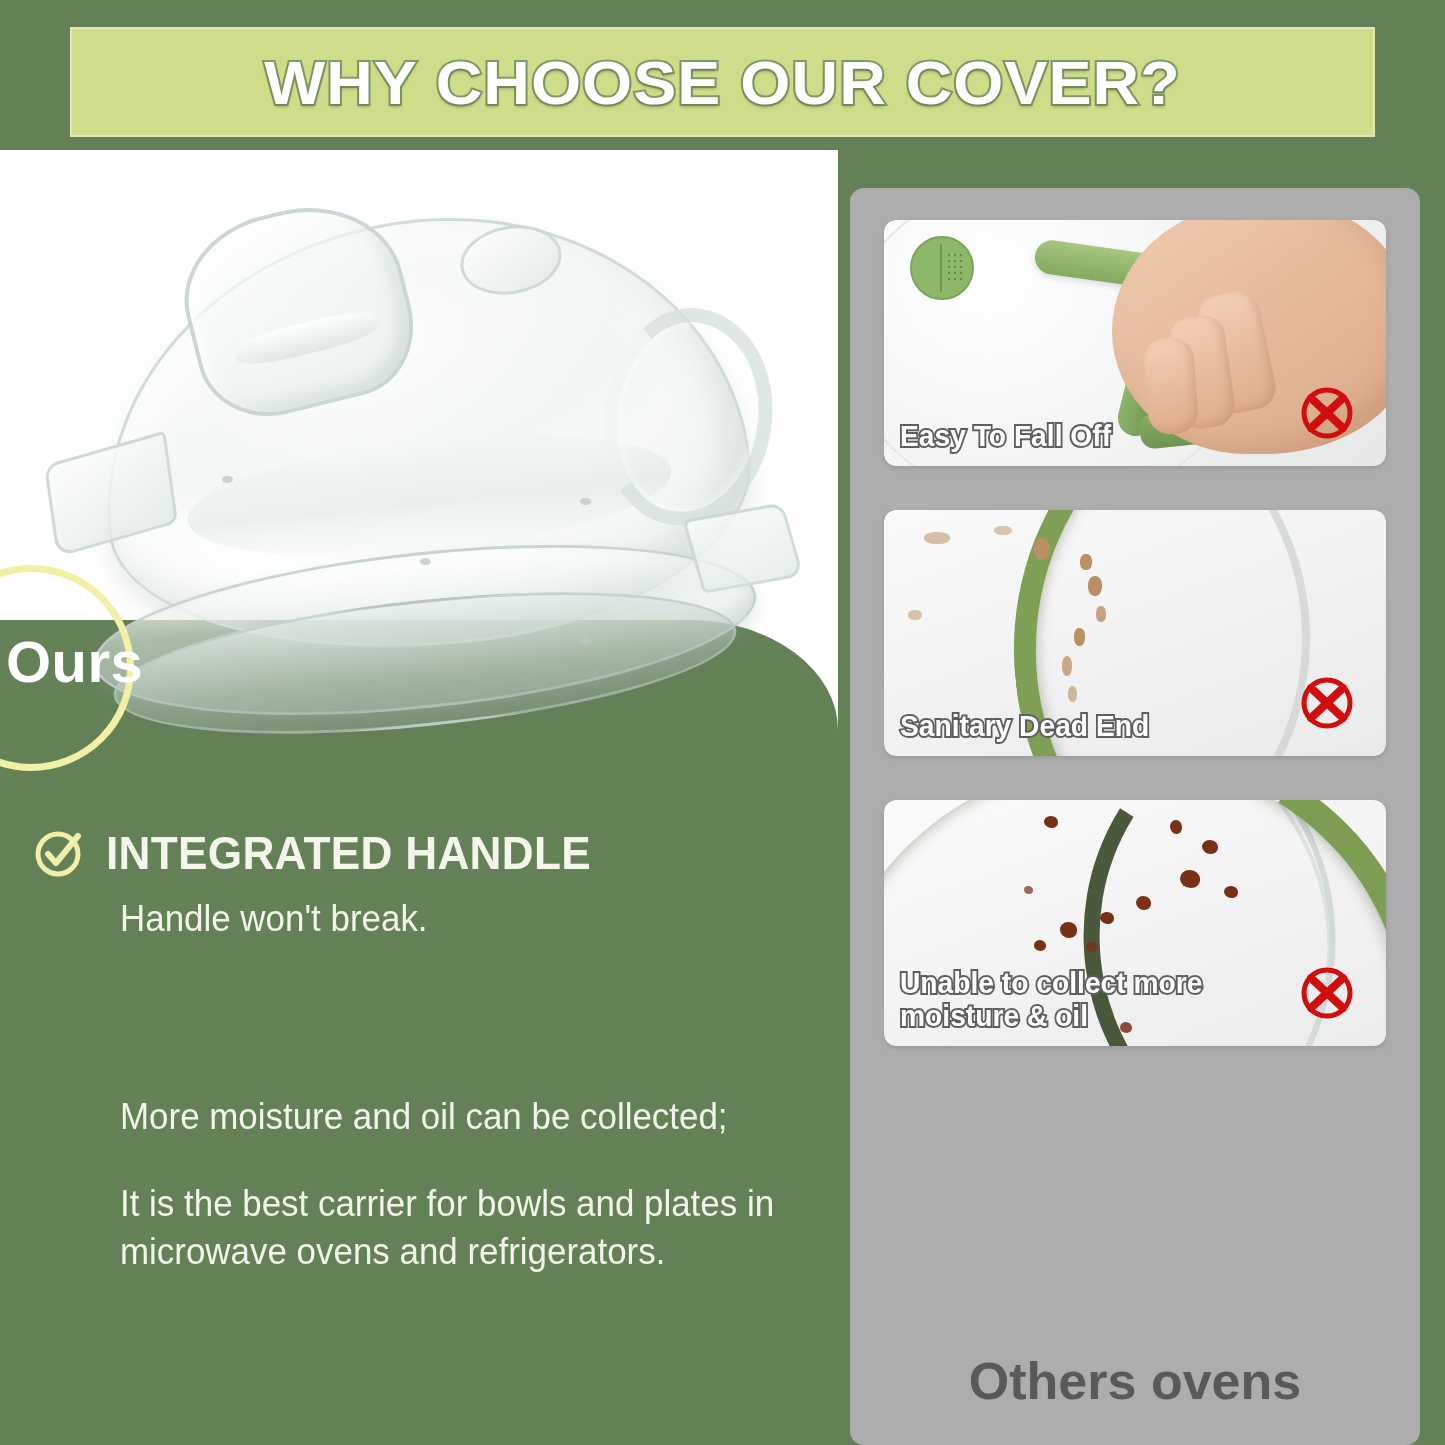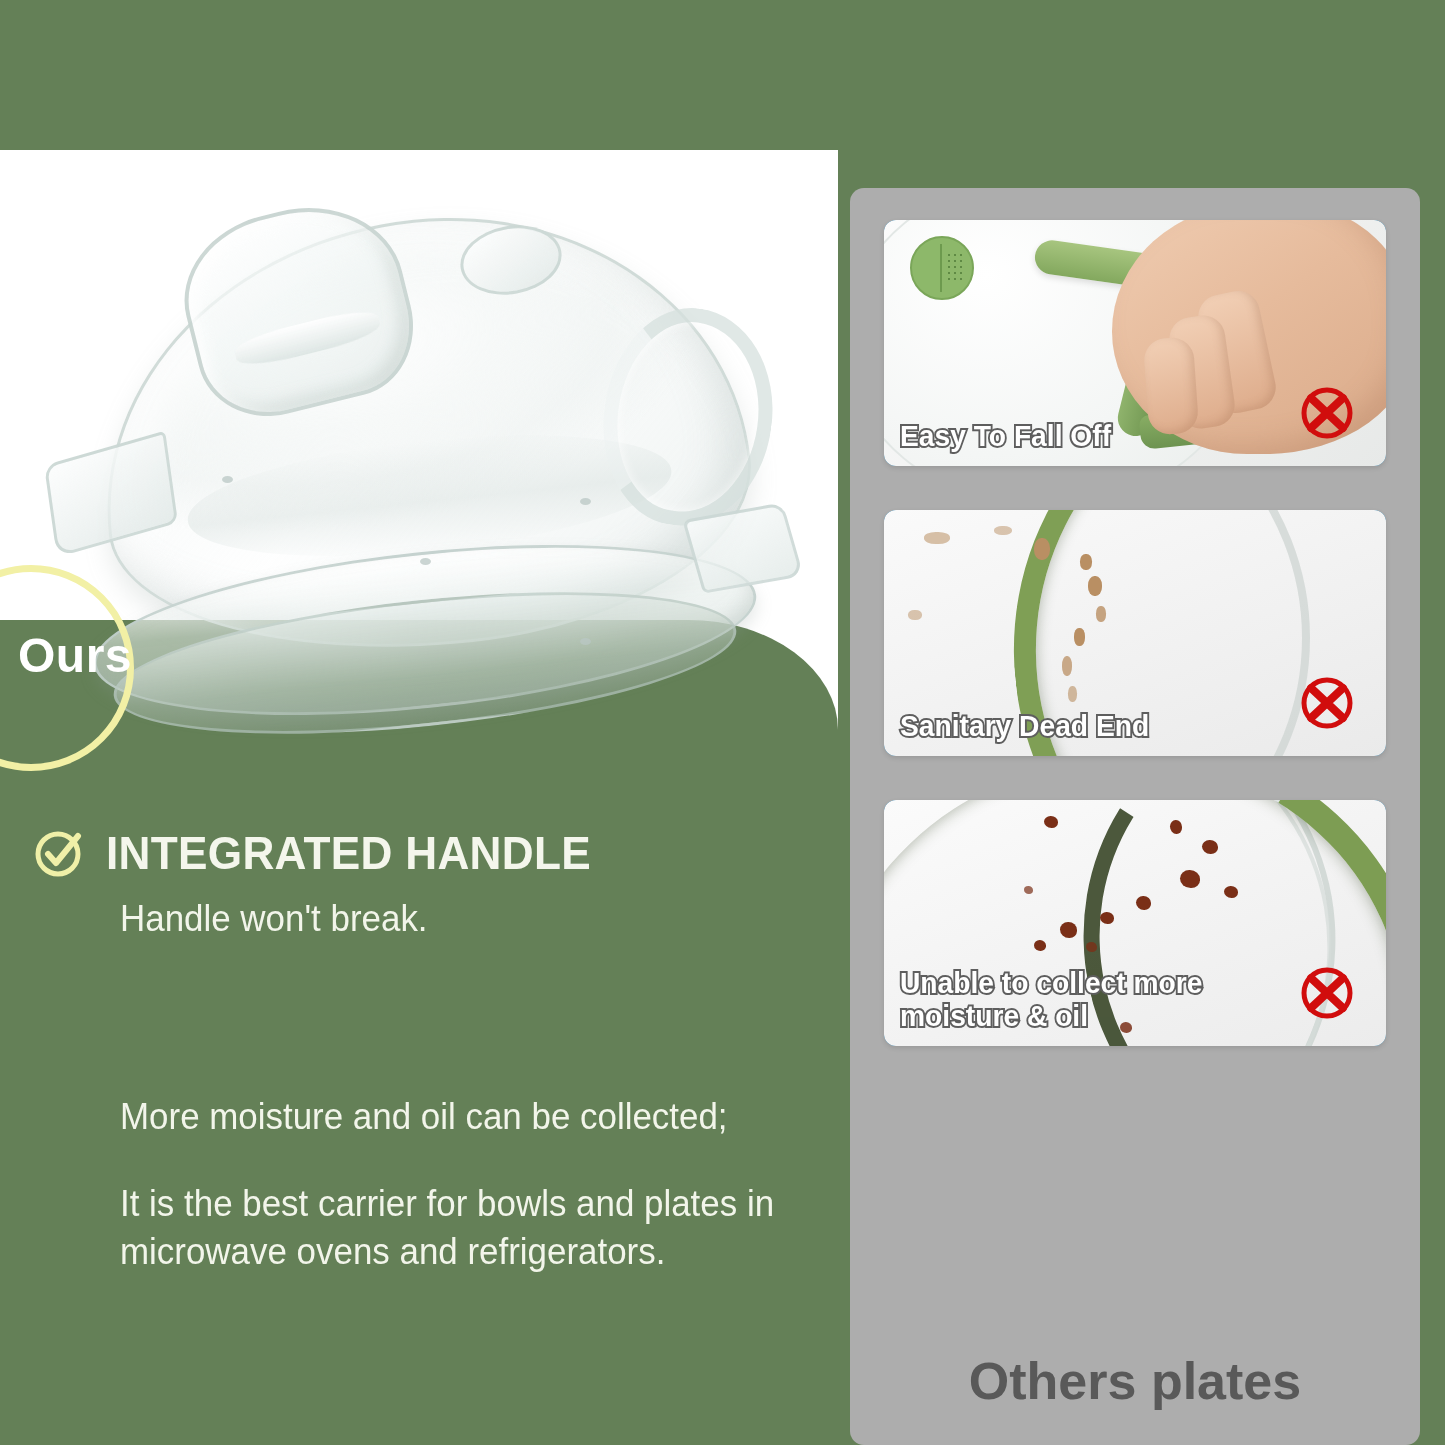--- a/index.html
+++ b/index.html
@@ -108,21 +108,21 @@
   }
   .dot{position:absolute;width:11px;height:7px;border-radius:50%;background:rgba(186,199,196,.75);}
 
   
   .ours-badge{
     position:absolute;left:-72px;top:415px;width:192px;height:192px;border-radius:50%;
     border:7px solid #f2f0a5;background:transparent;
   }
   .ours-label{
     position:absolute;left:6px;top:478px;width:170px;
-    font-size:48px;font-weight:bold;color:#ffffff;letter-spacing:.5px;margin-left:12px;
+    font-size:58px;font-weight:bold;color:#ffffff;letter-spacing:.5px;
   }
 
   
   .features{position:absolute;left:34px;top:640px;width:790px;margin-top:36px;}
   .feature{position:relative;margin-bottom:12px;}
   .f-head{display:flex;align-items:center;gap:20px;}
   .check-ic{flex:0 0 auto;width:52px;height:52px;position:relative;}
   .f-title{
     font-size:46px;font-weight:bold;color:#f4f6ec;letter-spacing:.3px;
     transform:scaleX(.96);transform-origin:left center;white-space:nowrap;
@@ -265,20 +265,23 @@
     border:16px solid #2e3d1c;border-top-color:transparent;border-bottom-color:transparent;
     transform:rotate(-12deg);opacity:.85;
   }
   .splat{position:absolute;border-radius:48% 52% 45% 55%;background:#7a2f17;}
 </style>
 </head>
 <body>
 
 <div class="page">
 
+  <div class="header-band">
+    <div class="header-title">WHY CHOOSE OUR COVER?</div>
+  </div>
 
   <div class="left-col">
 
     <div class="green-block"></div>
 
     <div class="product">
       <div class="dome"></div>
       <div class="side-handle"></div>
       <div class="tank"></div>
       <div class="vent"></div>
@@ -399,16 +402,16 @@
         <span class="x-mark">
           <svg width="62" height="62" viewBox="0 0 62 62">
             <circle cx="31" cy="31" r="23" fill="none" stroke="#d10d0d" stroke-width="5"></circle>
             <path d="M15 16 L47 46 M47 16 L15 46" stroke="#d10d0d" stroke-width="8" stroke-linecap="round"></path>
           </svg>
         </span>
       </div>
 
     </div>
 
-    <div class="others-cover">Others plates</div>
+    <div class="others-cover">Others ovens</div>
   </div>
 
 </div>
 
 </body></html>

